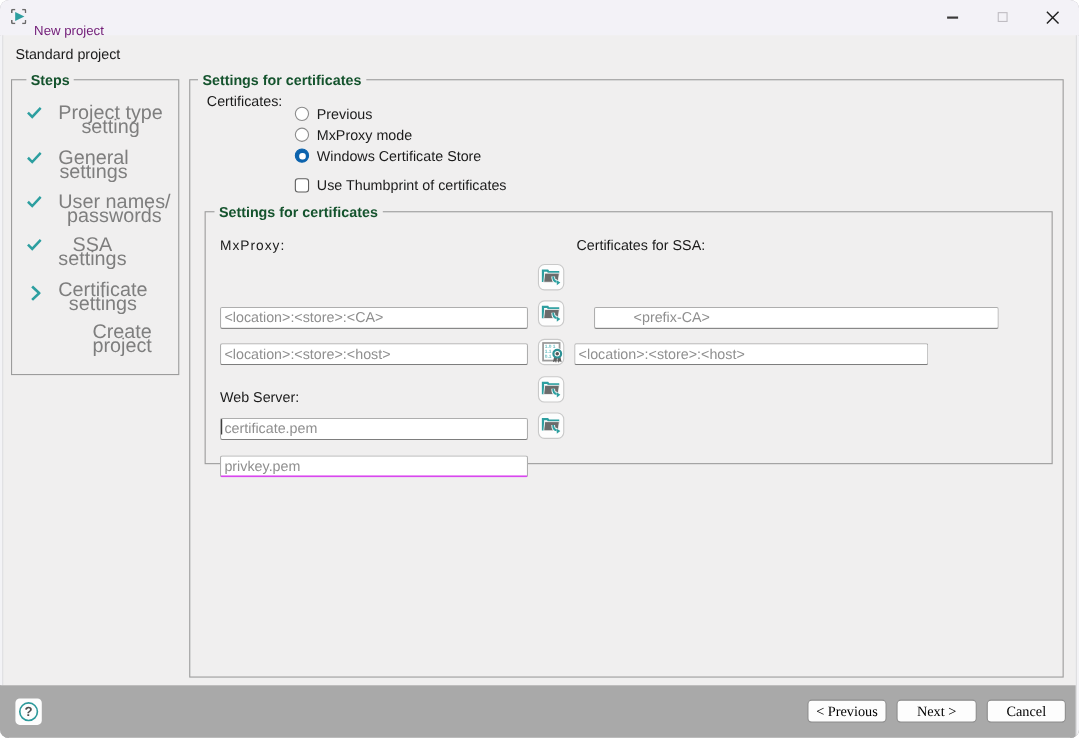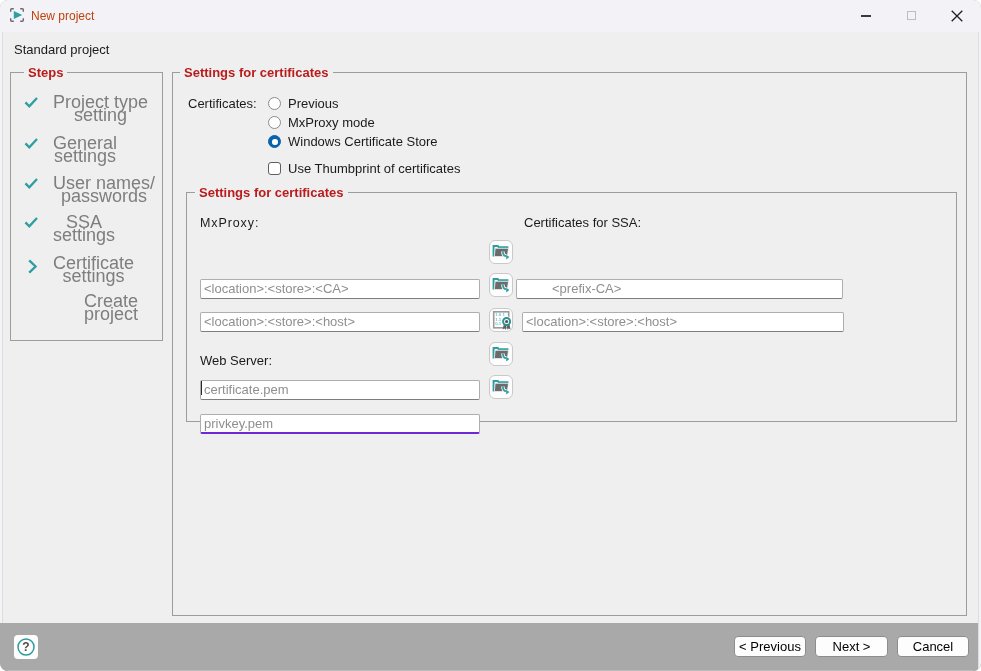--- a/index.html
+++ b/index.html
@@ -3,37 +3,37 @@
 <meta charset="utf-8">
 <style>
   * { margin:0; padding:0; box-sizing:border-box; }
   html,body { width:981px; height:671px; background:#ffffff; overflow:hidden;
     font-family:"Liberation Sans", sans-serif; }
   #win { position:absolute; left:0; top:0; width:981px; height:671px;
     border-radius:8px; overflow:hidden; background:#f0efef;
     box-shadow: inset 0 0 0 1px #b9b7bd; }
   .abs { position:absolute; }
   #titlebar { position:absolute; left:0; top:0; width:981px; height:32px; background:#f3f2f7; }
-  #title { position:absolute; left:31px; top:0; height:32px; line-height:32px;
-    font-size:12px; color:#c2410c; }
+  #title { position:absolute; left:31px; top:12px; height:32px; line-height:32px;
+    font-size:12px; color:#701a75; }
   .group { position:absolute; border:1px solid #9c9c9c; }
-  .gtitle { position:absolute; top:-7.7px; font-size:13px; font-weight:bold; color:#b91c1c;
+  .gtitle { position:absolute; top:-7.7px; font-size:13px; font-weight:bold; color:#14532d;
     background:#f0efef; padding:0 4px; line-height:15px; white-space:nowrap; }
   .lbl { position:absolute; font-size:13px; color:#1b1b1b; line-height:16px; white-space:nowrap; }
   .step { position:absolute; left:53px; font-size:18px; line-height:13px; color:#7e7e7e;text-align:center; }
   .inp { position:absolute; height:20px; background:#fff; border:1px solid #aeaeae;
     border-bottom-color:#7d7d7d; border-radius:2px; font-size:13px; color:#8f8f8f;
     line-height:18px; padding-left:3px; white-space:nowrap; overflow:hidden;margin-top:35px; }
   .fbtn { position:absolute; left:489px; width:24px; height:24px; background:#fdfdfd;
     border:1px solid #c9c9c9; border-radius:6px; }
   .radio { position:absolute; left:268px; width:13px; height:13px; border-radius:50%;
     background:#fff; border:1px solid #8b8b8b; }
   .btn { position:absolute; top:636px; height:21px; background:#fdfdfd;
     border:1px solid #8d8d8d; border-radius:4px; font-size:13px; color:#000;
-    text-align:center; line-height:19px; }
+    text-align:center; line-height:19px;font-family:Liberation Serif, serif; }
   #footer { position:absolute; left:0; top:623px; width:981px; height:48px; background:#a9a9a9; }
 </style>
 </head>
 <body>
 <div id="win">
 
   <div id="titlebar">
     <svg class="abs" style="left:10px; top:8px;" width="14" height="14" viewBox="0 0 14 14">
       <g fill="none" stroke="#6a6a6a" stroke-width="1.4">
         <path d="M0.7,3.8 V1.7 Q0.7,0.7 1.7,0.7 H3.8"></path>
@@ -78,46 +78,46 @@
   <svg class="abs" style="left:28px; top:259px;" width="9" height="15" viewBox="0 0 9 15">
       <path d="M1.2,1.4 L7.6,7.5 L1.2,13.6" stroke="#2d9fa0" stroke-width="2.4" fill="none"></path>
     </svg>
   <div class="step" style="top:257px;">Certificate<br>settings</div>
   <div class="step" style="top:295px;margin-left:31px;">Create<br>project</div>
 
   <div class="group" style="left:172px; top:72px; width:795px; height:544px;">
     <span class="gtitle" style="left:7px;">Settings for certificates</span>
   </div>
 
-  <div class="lbl" style="left:188px; top:96px;">Certificates:</div>
+  <div class="lbl" style="left:188px; top:84px;">Certificates:</div>
   <div class="radio" style="top:97px;"></div>
   <div class="lbl" style="left:288px; top:96px;">Previous</div>
   <div class="radio" style="top:116px;"></div>
   <div class="lbl" style="left:288px; top:115px;">MxProxy mode</div>
   <div class="radio" style="top:135px; background:#0c63ad; border-color:#0c63ad;">
     <div class="abs" style="left:3.3px; top:3.3px; width:5.4px; height:5.4px; border-radius:50%; background:#fff;"></div>
   </div>
   <div class="lbl" style="left:288px; top:134px;">Windows Certificate Store</div>
   <div class="abs" style="left:268px; top:162px; width:13px; height:13px; background:#fff; border:1px solid #5f5f5f; border-radius:3px;"></div>
   <div class="lbl" style="left:288px; top:161px;">Use Thumbprint of certificates</div>
 
   <div class="group" style="left:186px; top:192px; width:771px; height:230px;">
     <span class="gtitle" style="left:8px;">Settings for certificates</span>
   </div>
 
   <div class="lbl" style="left:200px; top:215px; letter-spacing:0.9px; font-size:12.5px;">MxProxy:</div>
   <div class="lbl" style="left:524px; top:215px;">Certificates for SSA:</div>
 
   <div class="inp" style="left:200px; top:244px; width:280px;">&lt;location&gt;:&lt;store&gt;:&lt;CA&gt;</div>
-  <div class="inp" style="left:516px; top:244px; width:327px;padding-left:35px;">&lt;prefix-CA&gt;</div>
+  <div class="inp" style="left:540px; top:244px; width:368px;padding-left:35px;">&lt;prefix-CA&gt;</div>
   <div class="inp" style="left:200px; top:277px; width:280px;">&lt;location&gt;:&lt;store&gt;:&lt;host&gt;</div>
   <div class="inp" style="left:522px; top:277px; width:322px;">&lt;location&gt;:&lt;store&gt;:&lt;host&gt;</div>
   <div class="lbl" style="left:200px; top:315px;margin-top:38px;">Web Server:</div>
   <div class="inp" style="left:200px; top:345px; width:280px;">certificate.pem</div>
-  <div class="inp" style="left:200px; top:379px; width:280px; border-bottom:2px solid #6d28d9; line-height:17px;">privkey.pem</div>
+  <div class="inp" style="left:200px; top:379px; width:280px; border-bottom:2px solid #d946ef; line-height:17px;">privkey.pem</div>
   <div class="abs" style="left:201px; top:381px; width:1px; height:14px; background:#2a2a2a;"></div>
 
   <div class="fbtn" style="top:240px;"></div>
   <div class="fbtn" style="top:273px;"></div>
   <div class="fbtn" style="top:308px;"></div>
   <div class="fbtn" style="top:342px;"></div>
   <div class="fbtn" style="top:375px;"></div>
 
   <svg class="abs" style="left:489px; top:240px;" width="24" height="24" viewBox="0 0 24 24">
     <path d="M4.6,16.4 V6 H8.8 L9.7,7.3 H19.4" fill="none" stroke="#2d9fa0" stroke-width="2"></path>

